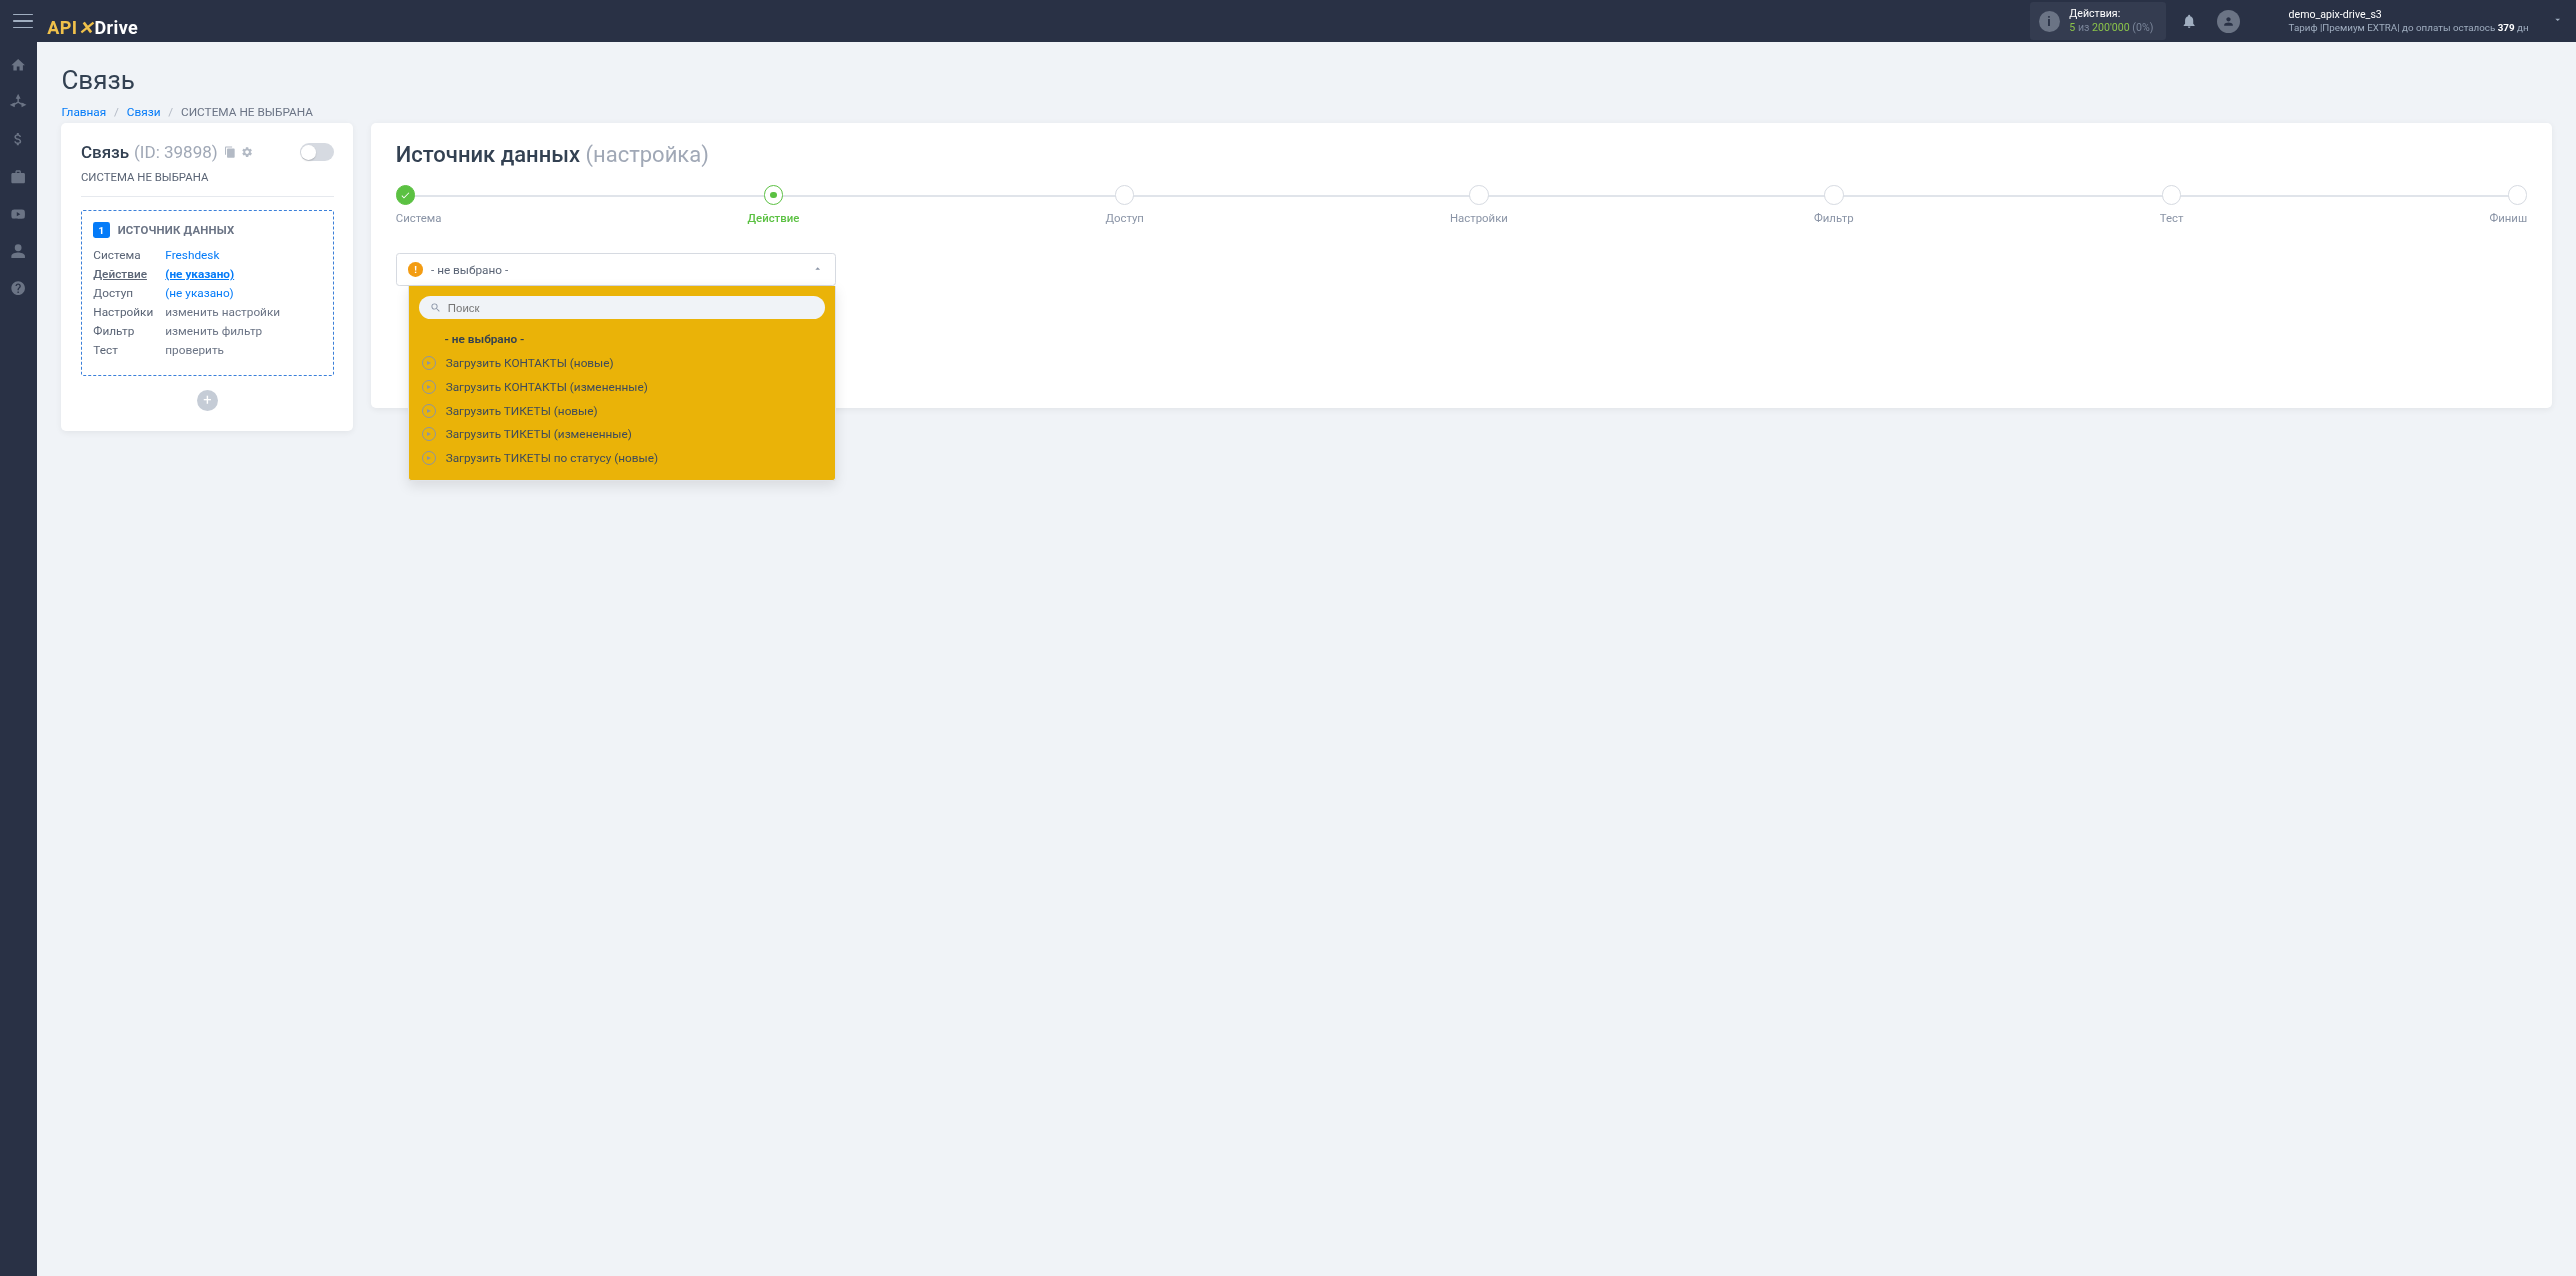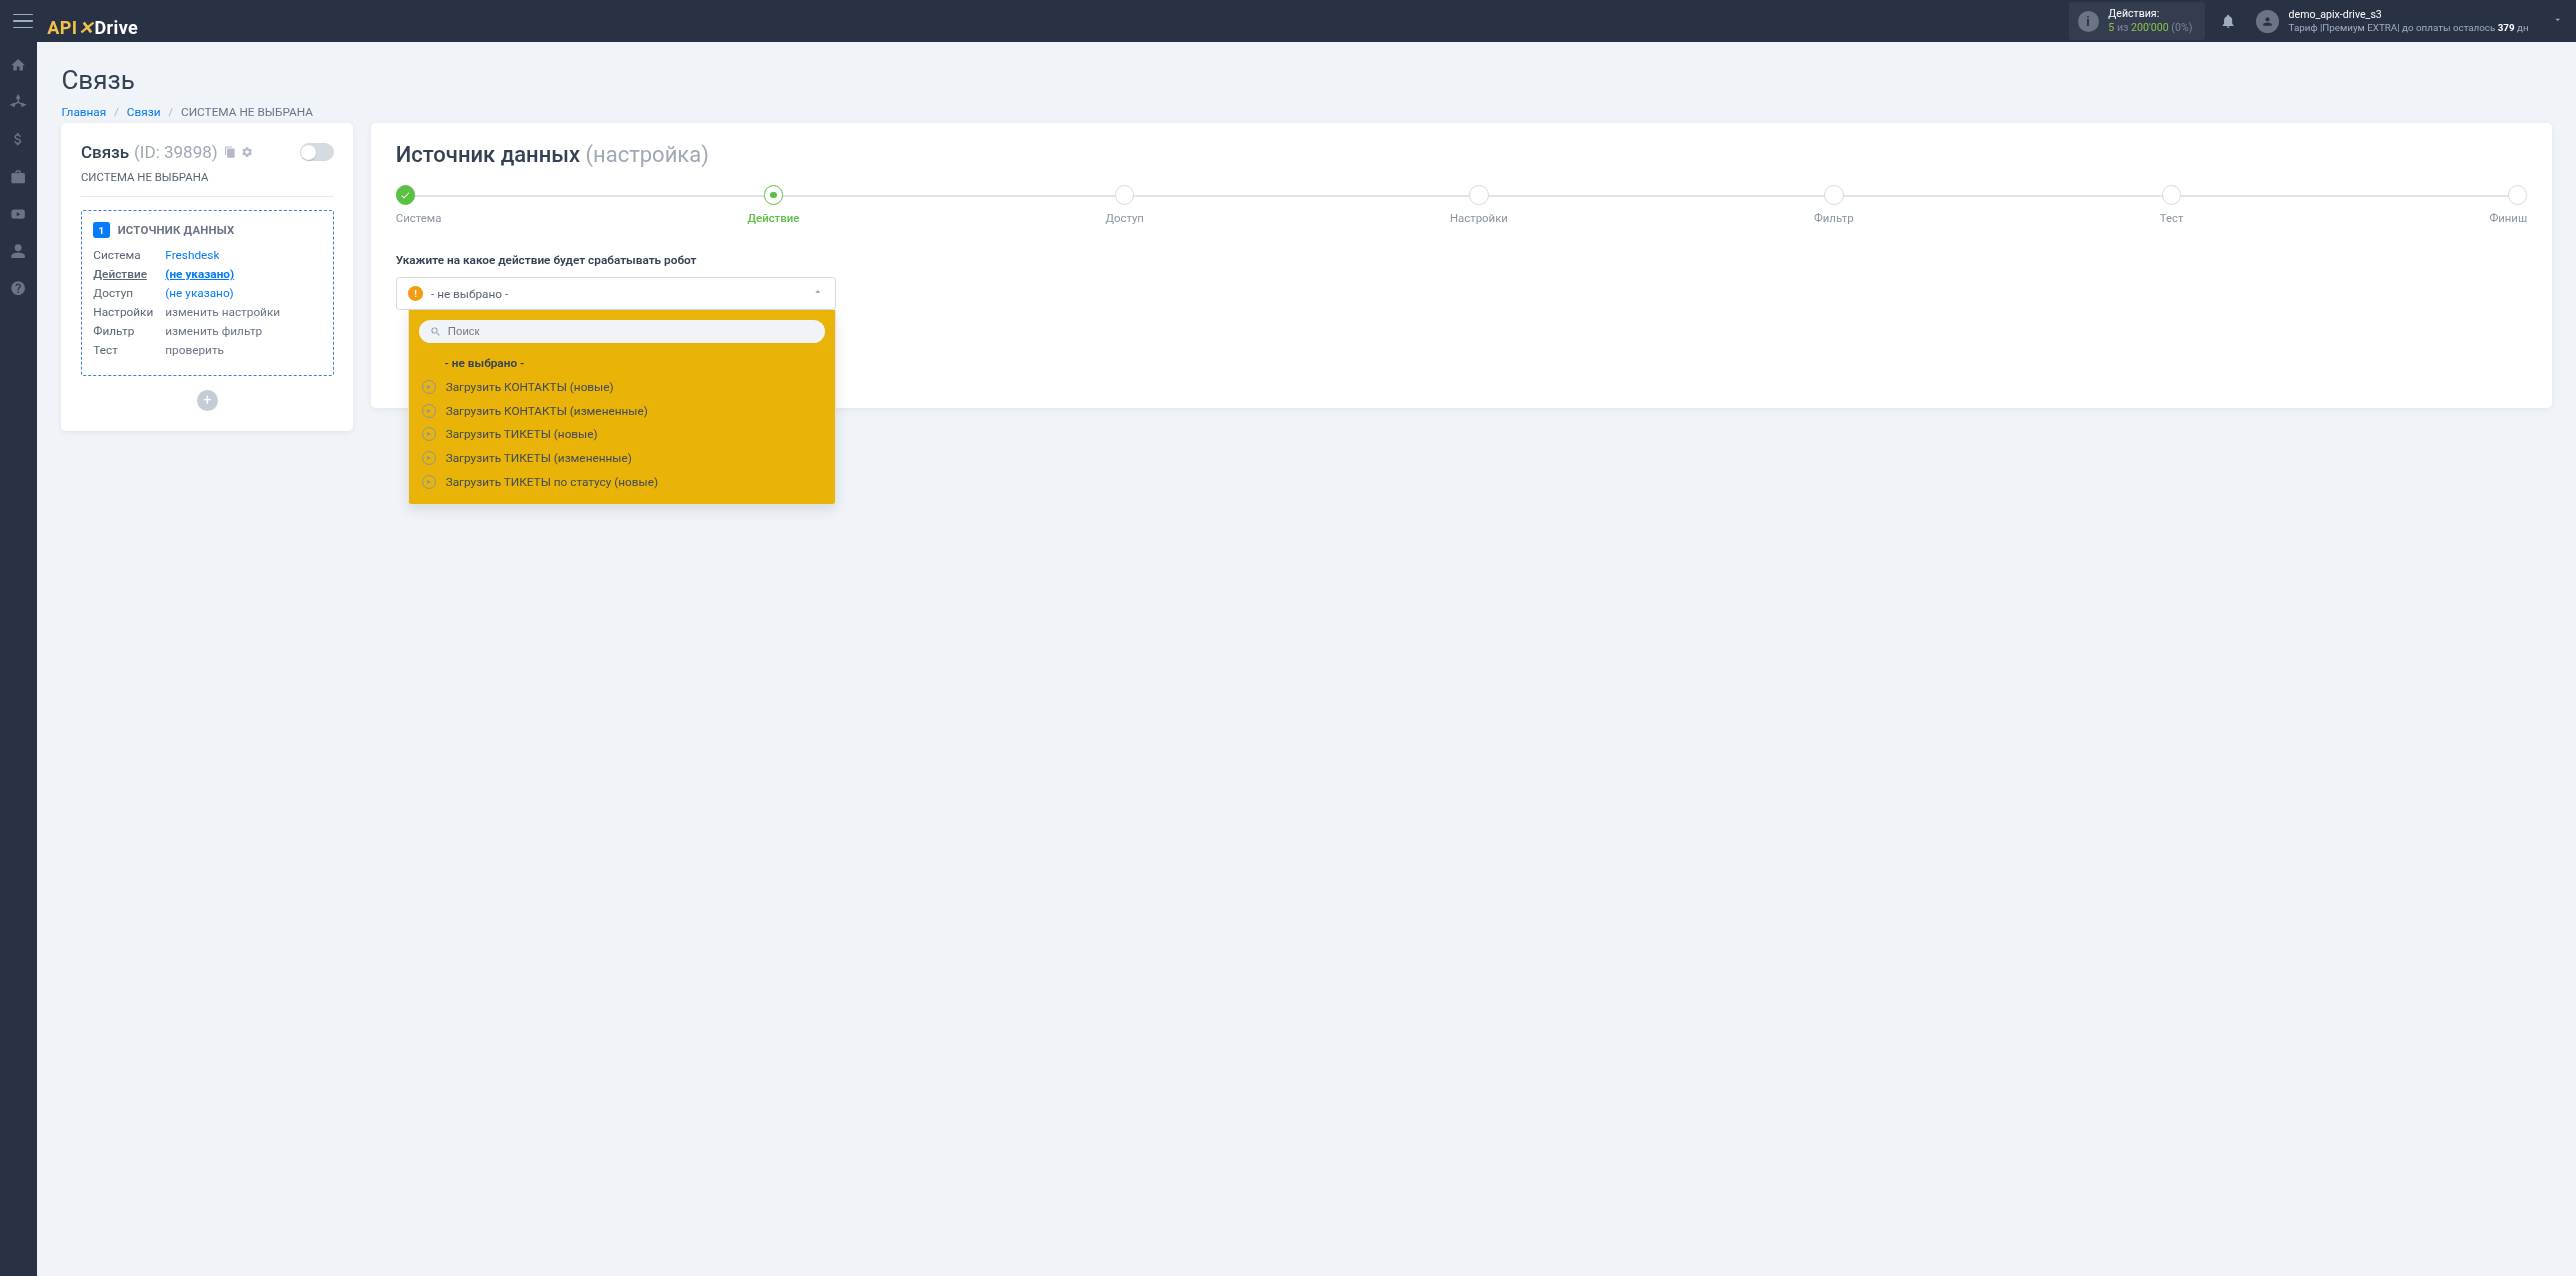--- a/index.html
+++ b/index.html
@@ -15,21 +15,21 @@
 .actions-box { background: #343c50; border-radius: 3.3px; padding: 4.9px 13px 4.9px 8.1px; display: flex; align-items: center; margin-right: 14.7px; }
 .info-circle { width: 21px; height: 21px; border-radius: 50%; background: #6b7485; display: flex; align-items: center; justify-content: center; font-weight: 700; color: #293145; margin-right: 9.8px; font-size: 13px; }
 .actions-text { font-size: 10.6px; line-height: 1.3; }
 .actions-text .count { color: #8bc34a; }
 .actions-text .total { color: #8bc34a; }
 .actions-text .muted { color: #7a8599; }
 .bell { width: 16.3px; height: 16.3px; margin-right: 19.5px; cursor: pointer; color: #a0aec0; }
 .user-box { display: flex; align-items: center; cursor: pointer; }
 .avatar-circle { width: 23px; height: 23px; border-radius: 50%; background: #6b7485; display: flex; align-items: center; justify-content: center; margin-right: 9.8px; }
 .avatar-circle svg { width: 13px; height: 13px; fill: #293145; }
-.user-text { font-size: 10.6px; line-height: 1.3; }
+.user-text { font-size: 10.6px; line-height: 1.3; margin-left: 39px; }
 .user-text .name { color: #fff; }
 .user-text .pay { color: #a0aec0; font-size: 9.8px; }
 .user-text .pay b { color: #fff; }
 .chevron-dd { margin-left: 23px; color: #a0aec0; }
 .layout { display: flex; min-height: calc(100vh - 42px); }
 .sidebar { width: 37px; background: #293145; display: flex; flex-direction: column; align-items: center; padding-top: 14.7px; gap: 21px; }
 .sidebar .icon { width: 16.3px; height: 16.3px; color: #6b7485; cursor: pointer; display: flex; align-items: center; justify-content: center; }
 .content { flex: 1; padding: 23px 24.4px; }
 h1 { font-size: 26px; font-weight: 400; color: #334152; margin-bottom: 9.8px; }
 .breadcrumb { font-size: 11.8px; color: #6b7485; margin-bottom: 4px; }
@@ -275,21 +275,20 @@
             </div>
             <div class="step">
               <div class="step-circle"></div>
               <div class="step-label">Тест</div>
             </div>
             <div class="step">
               <div class="step-circle"></div>
               <div class="step-label">Финиш</div>
             </div>
           </div>
-        <div class="form-label">Укажите на какое действие будет срабатывать робот</div>
         <div class="dropdown-wrap">
           <div class="dropdown-btn">
             <div class="warn-circle">!</div>
             <div class="dd-text">- не выбрано -</div>
             <div class="dd-chev">
               <svg width="11.4" height="11.4" viewBox="0 0 24 24" fill="currentColor">
                   <path d="M7 14l5-5 5 5z"></path>
                 </svg>
             </div>
           </div>

